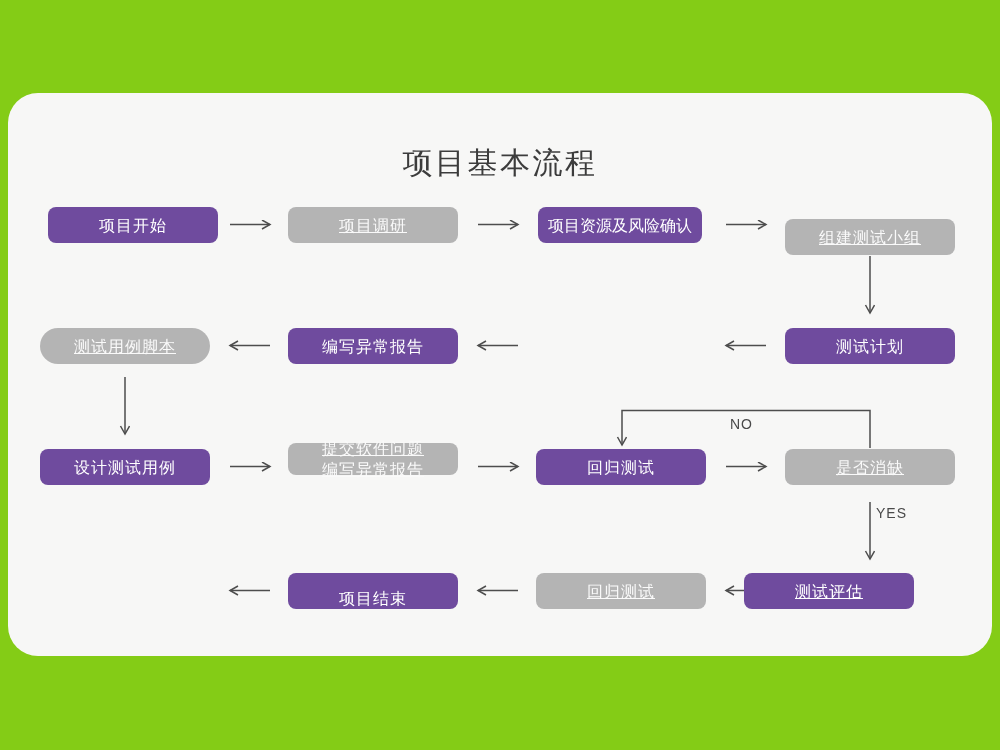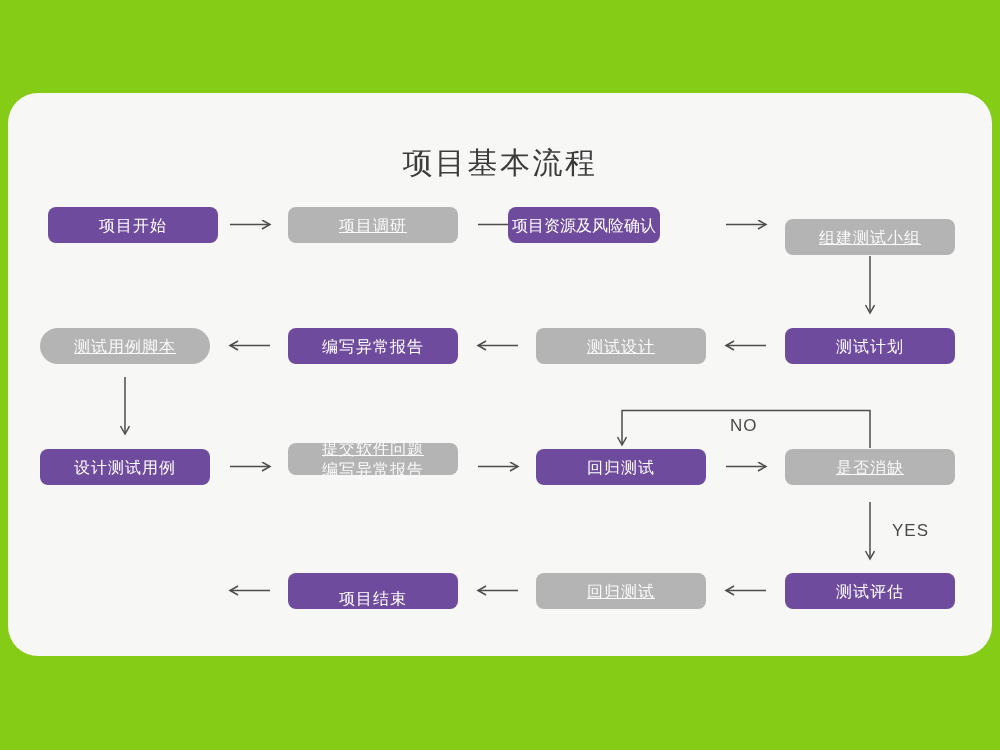--- a/index.html
+++ b/index.html
@@ -19,21 +19,21 @@
   }
   .node{
     position:absolute;width:170px;height:36px;border-radius:8px;
     display:flex;flex-direction:column;align-items:center;justify-content:center;
     font-size:16px;letter-spacing:1px;line-height:21px;text-align:center;
   }
   .node.purple{background:#6f4b9e;color:#ffffff;}
   .node.gray{background:#b4b4b4;color:#fafafa;text-decoration:underline;}
   .arrows{position:absolute;left:0;top:0;}
   .branch-label{
-    position:absolute;font-size:17px;letter-spacing:1px;color:#4a4a4a;
+    position:absolute;font-size:14px;letter-spacing:1px;color:#4a4a4a;
   }
 </style>
 </head>
 <body>
 
 <div class="page">
 
   <div class="card"></div>
 
   <div class="title">项目基本流程</div>
@@ -71,32 +71,29 @@
       <line x1="270" y1="590.5" x2="230" y2="590.5" marker-end="url(#ah)"></line>
     </g>
   </svg>
 
   <div class="node purple" style="left:48px;top:207px;">
     <span>项目开始</span>
   </div>
   <div class="node gray" style="left:288px;top:207px;">
     <span>项目调研</span>
   </div>
-  <div class="node purple" style="left:508px;top:207px;width:152px;letter-spacing:0;">
+  <div class="node purple" style="left:538px;top:207px;width:164px;letter-spacing:0;">
     <span>项目资源及风险确认</span>
   </div>
   <div class="node gray" style="left:785px;top:207px;margin-top:12px;">
     <span>组建测试小组</span>
   </div>
 
   <div class="node purple" style="left:785px;top:328px;">
     <span>测试计划</span>
-  </div>
-  <div class="node gray" style="left:536px;top:328px;">
-    <span>测试设计</span>
   </div>
   <div class="node purple" style="left:288px;top:328px;">
     <span>编写异常报告</span>
   </div>
   <div class="node gray" style="left:40px;top:328px;border-radius:18px;">
     <span>测试用例脚本</span>
   </div>
 
   <div class="node purple" style="left:40px;top:449px;">
     <span>设计测试用例</span>
@@ -106,23 +103,23 @@
     <span>编写异常报告</span>
   </div>
   <div class="node purple" style="left:536px;top:449px;">
     <span>回归测试</span>
   </div>
   <div class="node gray" style="left:785px;top:449px;">
     <span>是否消缺</span>
   </div>
 
   <div class="branch-label" style="left:730px;top:416px;">NO</div>
-  <div class="branch-label" style="left:876px;top:521px;margin-left:16px;">YES</div>
+  <div class="branch-label" style="left:876px;top:505px;">YES</div>
 
-  <div class="node purple" style="left:785px;top:573px;">
+  <div class="node purple" style="left:744px;top:573px;text-decoration:underline;">
     <span>测试评估</span>
   </div>
   <div class="node gray" style="left:536px;top:573px;">
     <span>回归测试</span>
   </div>
   <div class="node purple" style="left:288px;top:573px;justify-content:flex-end;">
     <span>项目结束</span>
   </div>
 
 </div>

